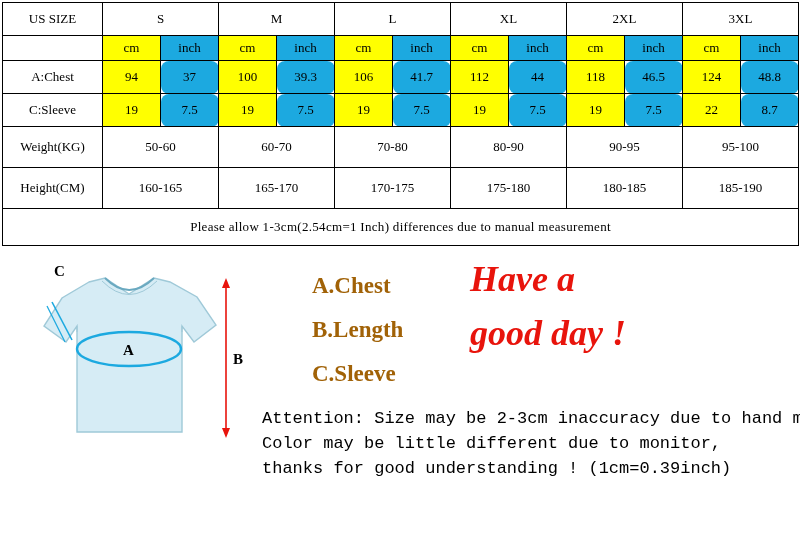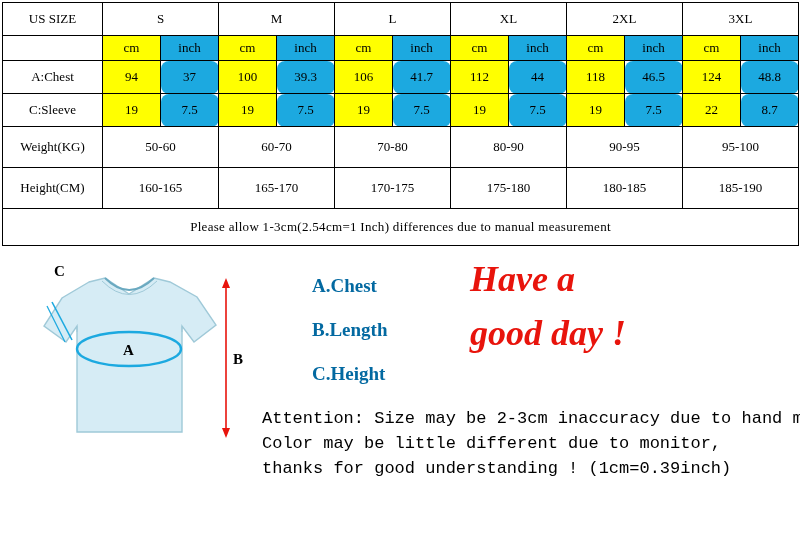--- a/index.html
+++ b/index.html
@@ -79,23 +79,23 @@
     top: 8px;
     width: 230px;
     height: 210px;
   }
   .labels {
     position: absolute;
     left: 312px;
     top: 18px;
     font-family: "Liberation Serif", serif;
     font-weight: bold;
-    font-size: 19px;
+    font-size: 23px;
     line-height: 44px;
-    color: #0369a1;
+    color: #a16207;
   }
   .have-good {
     position: absolute;
     left: 470px;
     top: 6px;
     width: 320px;
     font-family: "Liberation Serif", serif;
     font-weight: bold;
     font-style: italic;
     color: #e8140c;
@@ -245,21 +245,21 @@
 
         <text x="40" y="22" font-family="Liberation Serif, serif" font-size="15" font-weight="bold" fill="#000">C</text>
         <text x="109" y="101" font-family="Liberation Serif, serif" font-size="15" font-weight="bold" fill="#000">A</text>
         <text x="219" y="110" font-family="Liberation Serif, serif" font-size="15" font-weight="bold" fill="#000">B</text>
       </svg>
     </div>
 
     <div class="labels">
       <div>A.Chest</div>
       <div>B.Length</div>
-      <div>C.Height</div>
+      <div>C.Sleeve</div>
     </div>
 
     <div class="have-good">
       <div>Have a</div>
       <div>good day !</div>
     </div>
 
     <div class="attention">
       <div>Attention: Size may be 2-3cm inaccuracy due to hand measure,</div>
       <div>Color may be little different due to monitor,</div>

